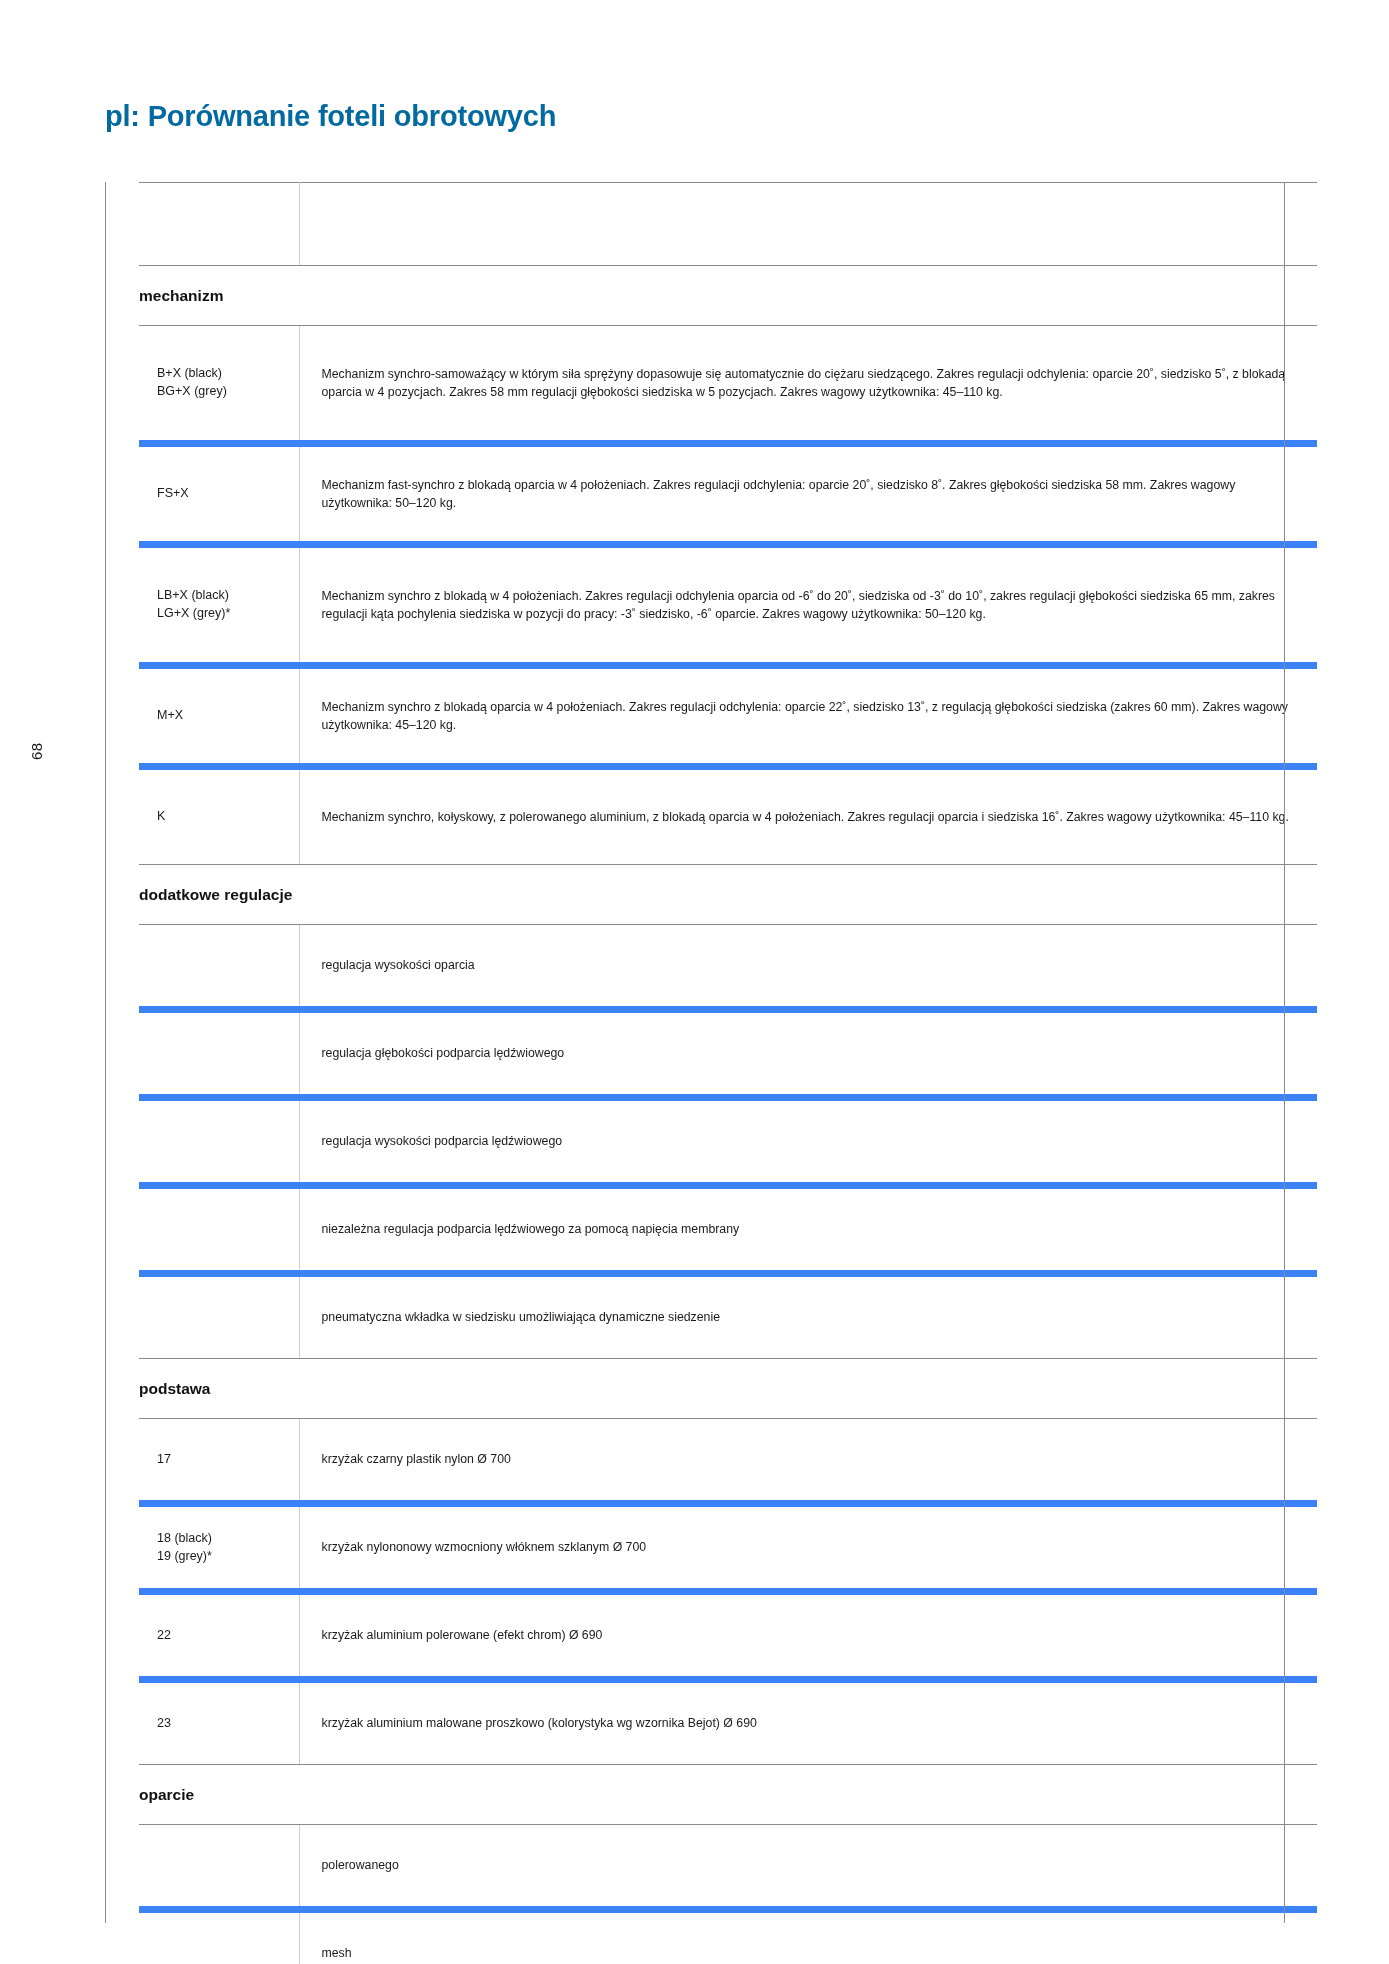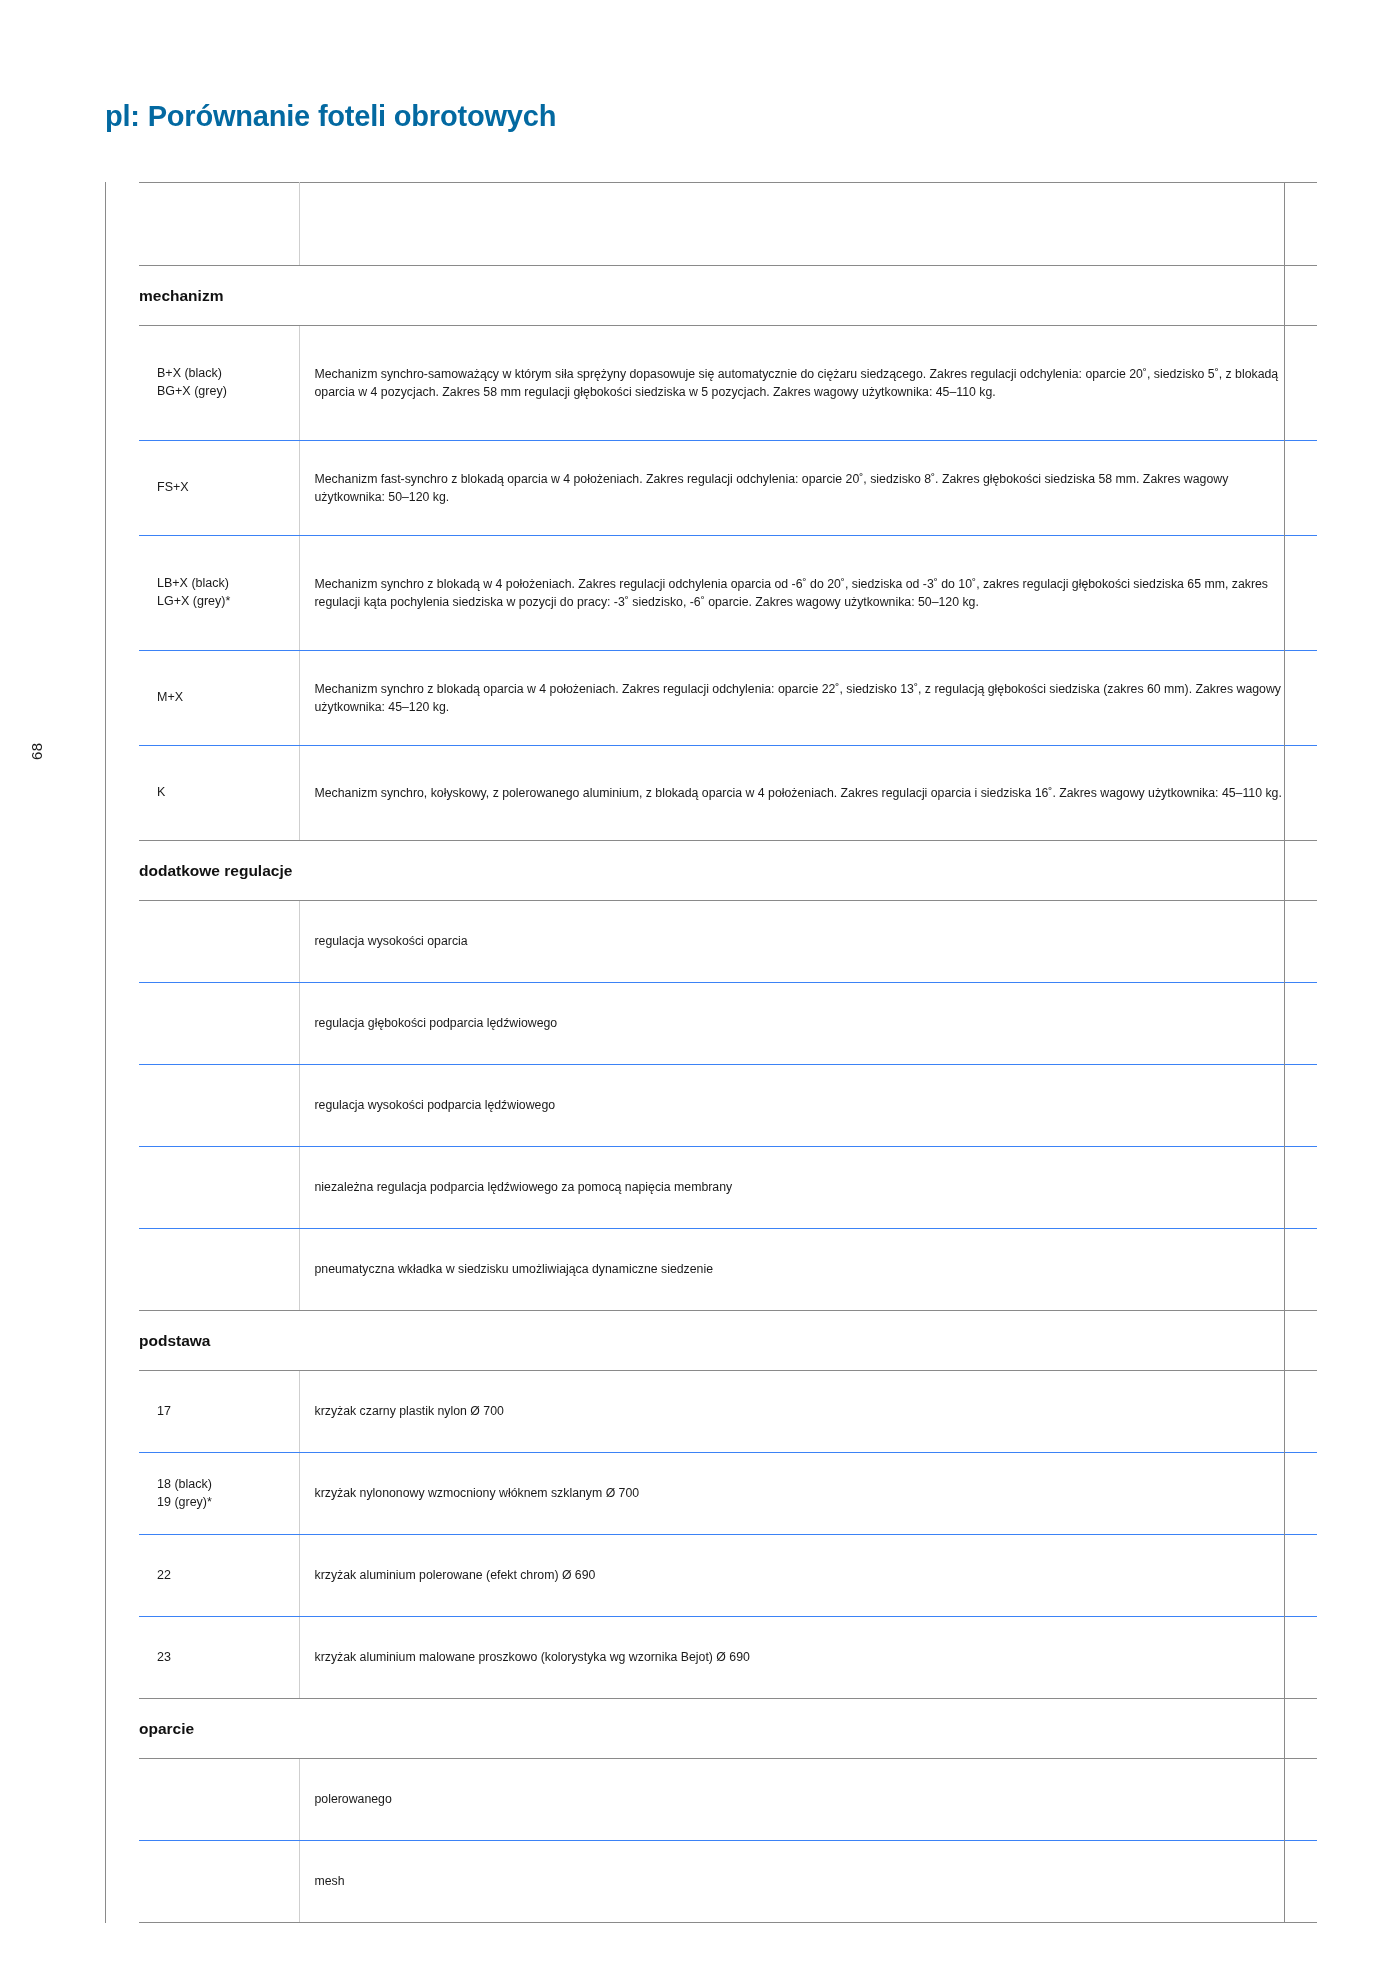--- a/index.html
+++ b/index.html
@@ -82,32 +82,32 @@
   }
   .section-title {
     font-size: 15.5px;
     font-weight: bold;
     padding-left: 18px;
     color: #111111;
   }
 
   
   .data-row td {
-    border-bottom: 1px solid #3b82f6;
+    border-bottom: 7px solid #3b82f6;
   }
   .data-row td.cell-code {
     border-right: 1px solid #cfcfcf;
     padding: 14px 10px 14px 18px;
     font-size: 12.5px;
     line-height: 1.42;
     color: #1a1a1a;
     white-space: pre-line;
   }
   .data-row td.cell-desc {
-    padding: 14px 22px 14px 15px;
+    padding: 14px 22px 14px 22px;
     font-size: 12.3px;
     line-height: 1.48;
     color: #1a1a1a;
   }
   .data-row.h-tall td    { height: 86px; }
   .data-row.h-mid td     { height: 66px; }
   .data-row.h-short td   { height: 53px; }
 
   .data-row:last-child td { border-bottom: 1px solid #8a8a8a; }
 

